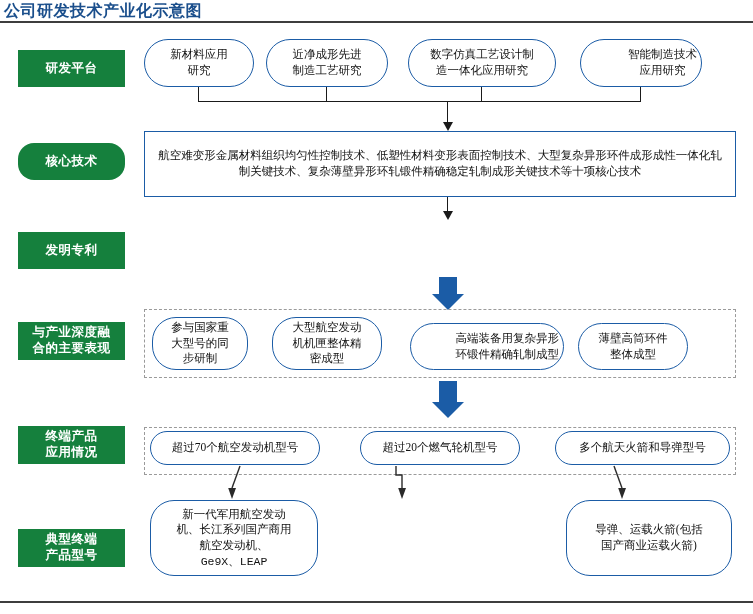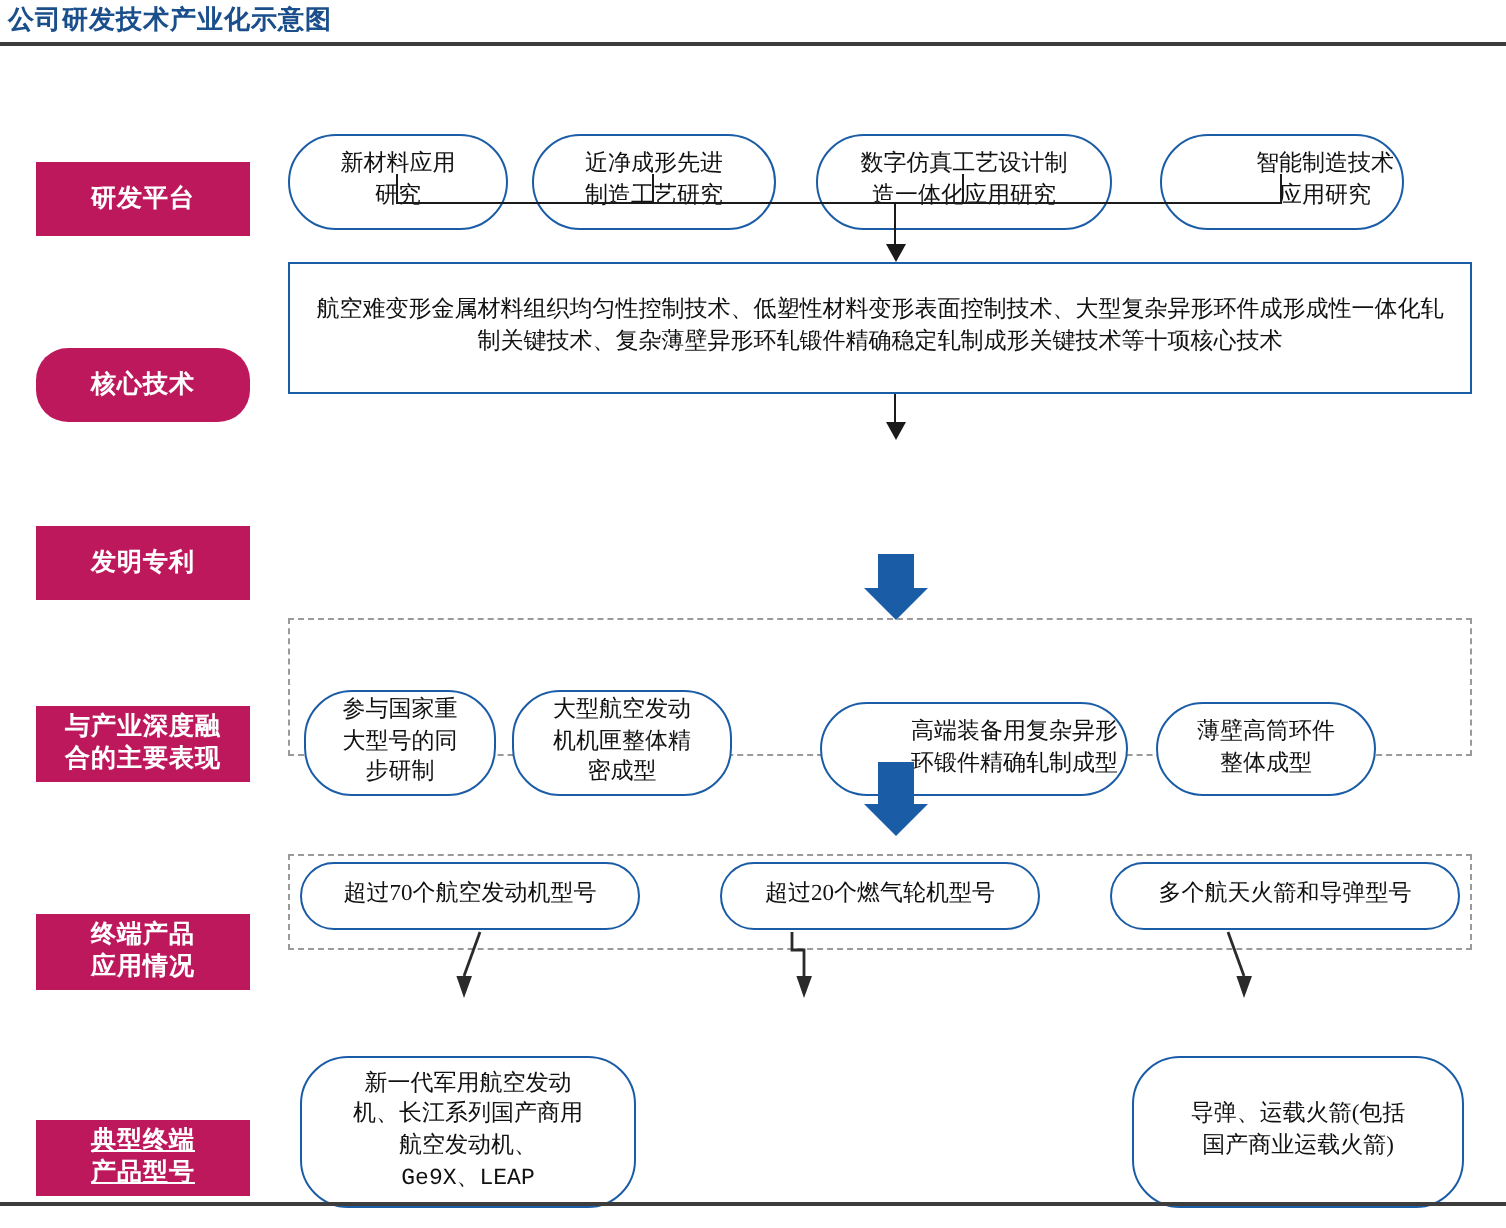--- a/index.html
+++ b/index.html
@@ -8,53 +8,52 @@
     background:#ffffff;
     font-family:"Liberation Serif","DejaVu Serif",serif;
     overflow:hidden;
     position:relative;
   }
   #stage{position:relative;width:753px;height:614px;}
 
   
   .title{
     position:absolute;left:4px;top:1px;
-    font-size:13px;font-weight:bold;color:#1B4F8C;
+    font-size:16px;font-weight:bold;color:#1B4F8C;
     letter-spacing:.5px;white-space:nowrap;
   }
   .title-rule{
     position:absolute;left:0px;top:21px;width:753px;height:2px;
     background:#3d3d3d;
   }
 
   
   .lbl{
     position:absolute;
-    background:#be185d;
+    background:#15803d;
     color:#ffffff;
     font-size:12.5px;font-weight:bold;
     display:flex;align-items:center;justify-content:center;
     text-align:center;line-height:1.25;
     letter-spacing:.5px;
-    margin-top:31px;
   }
 
   
   .box{
     position:absolute;
     box-sizing:border-box;
     border:1.6px solid #1B5CA6;
     background:#ffffff;
     color:#111111;
     display:flex;align-items:center;justify-content:center;
     text-align:center;
     font-size:11.5px;line-height:1.35;
     padding:2px 4px;
   }
-  .rr{border-radius:24px;margin-top:28px;}       
+  .rr{border-radius:24px;}       
   .pill{border-radius:999px;}    
   .sq{border-radius:0px;}        
   .box .t{display:block;white-space:pre-line;}
 
   
   .dashgroup{
     position:absolute;
     box-sizing:border-box;
     border:1.2px dashed #9a9a9a;
     background:transparent;
@@ -110,21 +109,21 @@
   <div class="lbl" style="left:18px;top:322px;width:107px;height:38px;">
     <span style="white-space:pre-line">与产业深度融
 合的主要表现</span>
   </div>
 
   <div class="lbl" style="left:18px;top:426px;width:107px;height:38px;">
     <span style="white-space:pre-line">终端产品
 应用情况</span>
   </div>
 
-  <div class="lbl" style="left:18px;top:529px;width:107px;height:38px;text-decoration:underline;">
+  <div class="lbl" style="left:18px;top:529px;width:107px;height:38px;">
     <span style="white-space:pre-line">典型终端
 产品型号</span>
   </div>
 
   <div class="box rr" style="left:144px;top:39px;width:110px;height:48px;">
     <span class="t">新材料应用
 研究</span>
   </div>
   <div class="box rr" style="left:266px;top:39px;width:122px;height:48px;">
     <span class="t">近净成形先进
@@ -162,21 +161,21 @@
     <div class="head" style="top:17px;"></div>
   </div>
 
   <div class="dashgroup" style="left:144px;top:309px;width:592px;height:69px;"></div>
 
   <div class="box rr" style="left:152px;top:317px;width:96px;height:53px;">
     <span class="t">参与国家重
 大型号的同
 步研制</span>
   </div>
-  <div class="box rr" style="left:256px;top:317px;width:110px;height:53px;">
+  <div class="box rr" style="left:272px;top:317px;width:110px;height:53px;">
     <span class="t">大型航空发动
 机机匣整体精
 密成型</span>
   </div>
   <div class="box rr" style="left:410px;top:323px;width:154px;height:47px;justify-content:flex-end;">
     <span class="t">高端装备用复杂异形
 环锻件精确轧制成型</span>
   </div>
   <div class="box rr" style="left:578px;top:323px;width:110px;height:47px;">
     <span class="t">薄壁高筒环件

